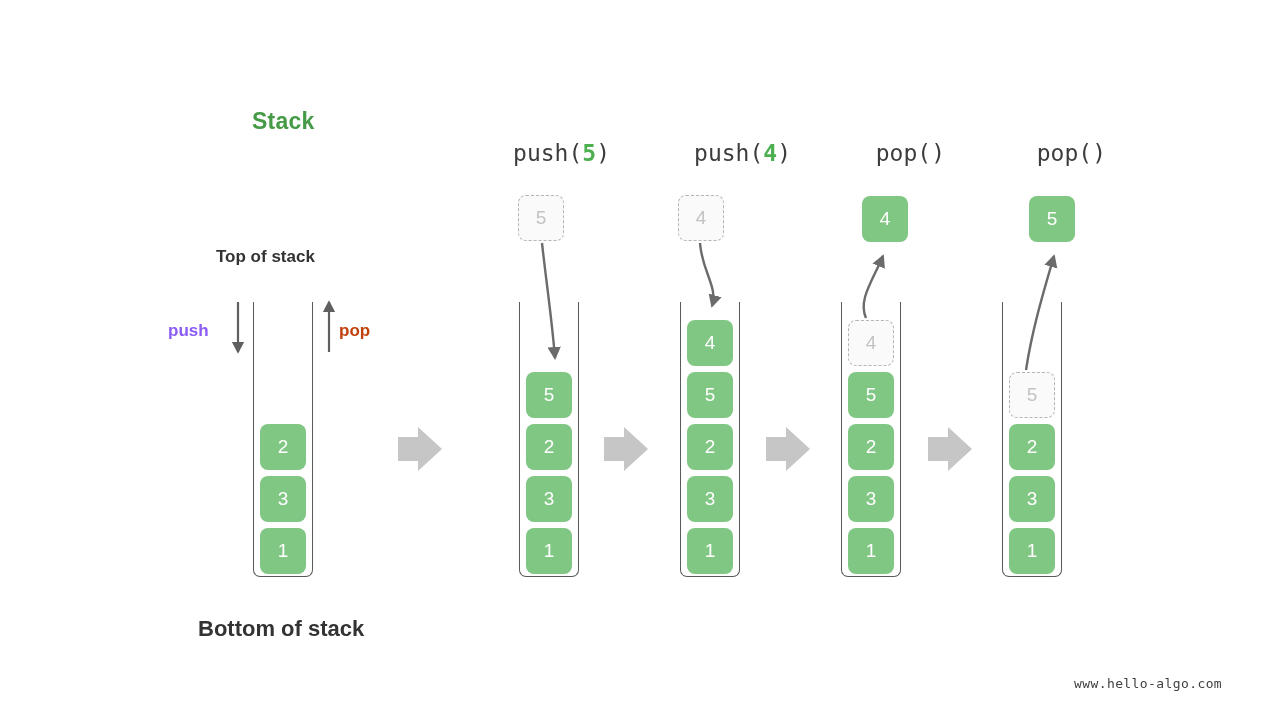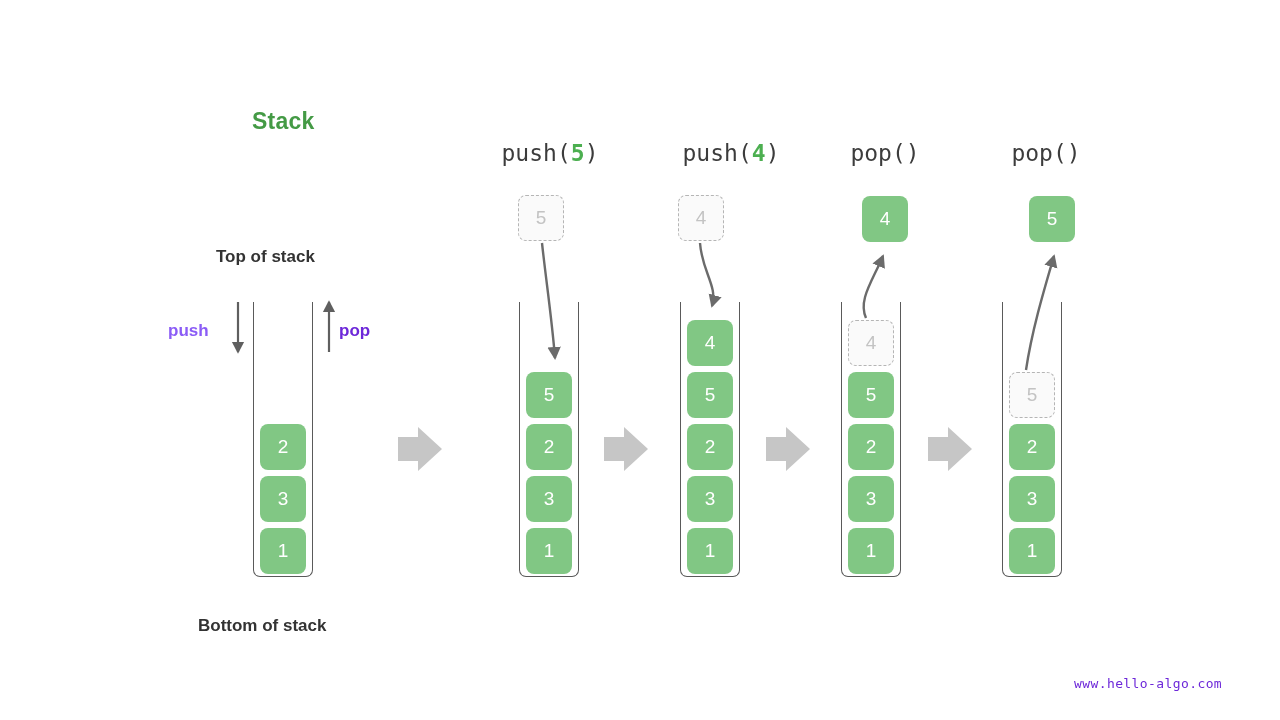--- a/index.html
+++ b/index.html
@@ -23,42 +23,42 @@
     white-space:nowrap;
     text-align:center;
   }
   .lbl-top{
     left:216px;top:247px;
     font-size:17px;font-weight:bold;color:#333333;
     white-space:nowrap;
   }
   .lbl-bottom{
     left:198px;top:616px;
-    font-size:17px;font-weight:bold;color:#333333;
+    font-size:22px;font-weight:bold;color:#333333;
     white-space:nowrap;
   }
   .lbl-push{
     left:168px;top:321px;
     font-size:17px;font-weight:bold;color:#8b5cf6;
     white-space:nowrap;
   }
   .lbl-pop{
     left:339px;top:321px;
-    font-size:17px;font-weight:bold;color:#6d28d9;
+    font-size:17px;font-weight:bold;color:#c2410c;
     white-space:nowrap;
   }
 
   
   .op-header{
     top:140px;
     font-family:"DejaVu Sans Mono", monospace;
     font-size:23px;
     color:#3c3c3c;
     white-space:nowrap;
-    text-align:center;
+    text-align:right;
   }
   .op-header .arg{color:#4caf50;font-weight:bold;}
 
   
   .stack-box{
     position:absolute;
     width:60px;
     border-left:1.6px solid #5a5a5a;
     border-right:1.6px solid #5a5a5a;
     border-bottom:1.6px solid #5a5a5a;
@@ -89,21 +89,21 @@
   }
 
   
   #overlay{position:absolute;left:0;top:0;width:1280px;height:720px;pointer-events:none;}
 
   
   .watermark{
     left:1074px;top:676px;
     font-family:"DejaVu Sans Mono", monospace;
     font-size:13px;
-    color:#6d28d9;
+    color:#404040;
     letter-spacing:.4px;
     white-space:nowrap;
   }
 </style>
 </head>
 <body>
 
 <div id="stage">
 
   <div class="abs title-stack">Stack</div>

